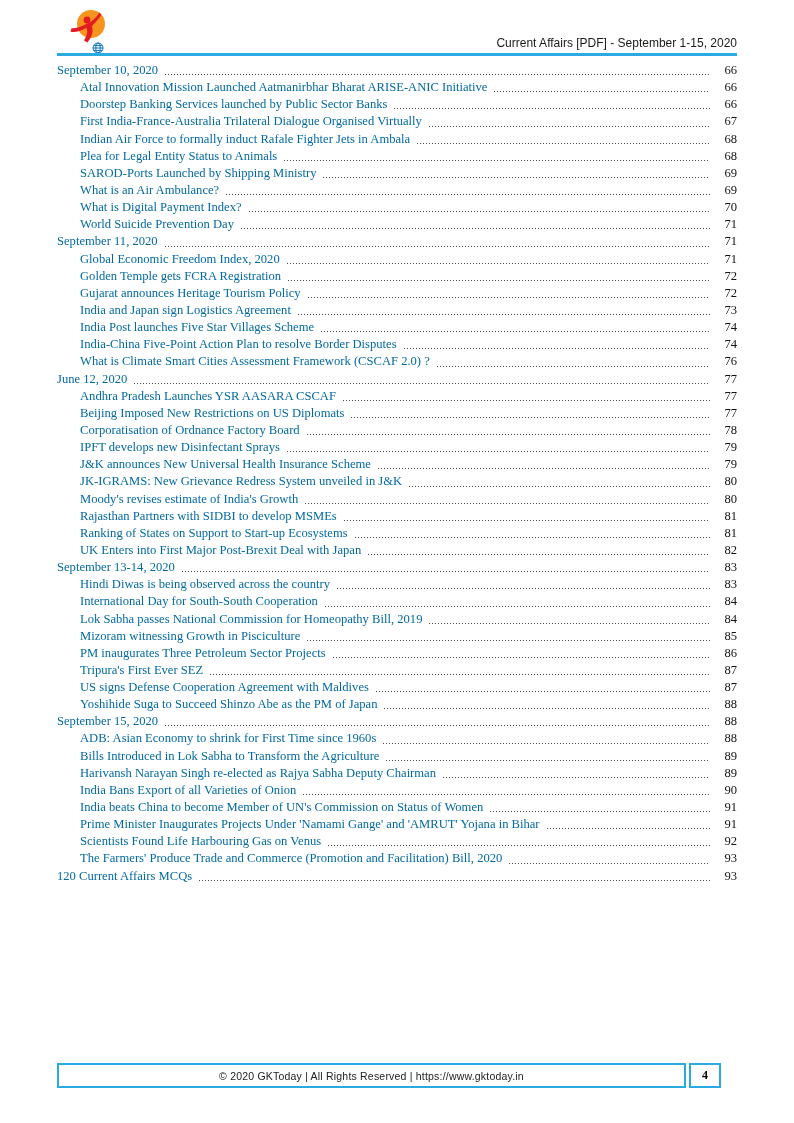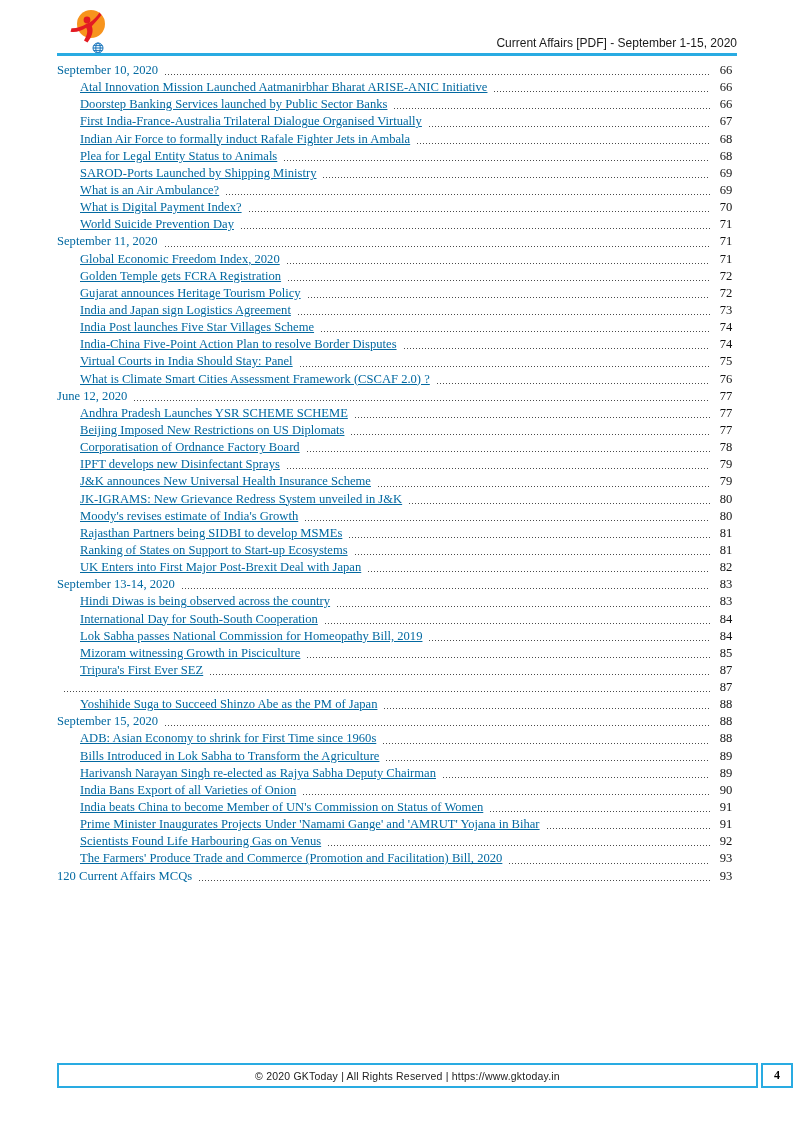--- a/index.html
+++ b/index.html
@@ -28,31 +28,31 @@
   }
   
   .toc{
     position:absolute;left:57px;top:62px;width:680px;
   }
   .toc-row{
     display:flex;align-items:baseline;
     height:17.15px;line-height:17.15px;
     font-size:12.6px;white-space:nowrap;
   }
-  .toc-row.item .toc-label{padding-left:23px;text-decoration:underline;}
+  .toc-row.item .toc-label{padding-left:23px;}
   .toc-label{flex:0 0 auto;color:#0369a1;}
   .leader{
     flex:1 1 auto;height:1px;align-self:flex-end;
     margin:0 5px 4px 7px;
     background-image:repeating-linear-gradient(to right,#4a4a4a 0 1px,transparent 1px 3px);
   }
-  .toc-page{flex:0 0 auto;min-width:22px;text-align:center;color:#121212;}
+  .toc-page{flex:0 0 auto;min-width:22px;text-align:right;color:#121212;}
   
   .footer{
-    position:absolute;left:57px;top:1063px;width:736px;height:25px;
+    position:absolute;left:57px;top:1063px;width:664px;height:25px;
     display:flex;
     font-family:"Liberation Sans","DejaVu Sans",sans-serif;
   }
   .footer-main{
     flex:1 1 auto;height:100%;box-sizing:border-box;
     border:2px solid #29ABE2;
     display:flex;align-items:center;justify-content:center;
     font-size:10.5px;color:#222;letter-spacing:.2px;
   }
   .footer-pagebox{
@@ -169,36 +169,31 @@
         <span class="toc-label">India Post launches Five Star Villages Scheme</span>
         <span class="leader"></span>
         <span class="toc-page">74</span>
       </div>
       <div class="toc-row item">
         <span class="toc-label">India-China Five-Point Action Plan to resolve Border Disputes</span>
         <span class="leader"></span>
         <span class="toc-page">74</span>
       </div>
       <div class="toc-row item">
-        <span class="toc-label">Virtual Courts in India Should Stay: Panel</span>
-        <span class="leader"></span>
-        <span class="toc-page">75</span>
-      </div>
-      <div class="toc-row item">
         <span class="toc-label">What is Climate Smart Cities Assessment Framework (CSCAF 2.0) ?</span>
         <span class="leader"></span>
         <span class="toc-page">76</span>
       </div>
       <div class="toc-row section">
         <span class="toc-label">June 12, 2020</span>
         <span class="leader"></span>
         <span class="toc-page">77</span>
       </div>
       <div class="toc-row item">
-        <span class="toc-label">Andhra Pradesh Launches YSR SCHEME SCHEME</span>
+        <span class="toc-label">Andhra Pradesh Launches YSR AASARA CSCAF</span>
         <span class="leader"></span>
         <span class="toc-page">77</span>
       </div>
       <div class="toc-row item">
         <span class="toc-label">Beijing Imposed New Restrictions on US Diplomats</span>
         <span class="leader"></span>
         <span class="toc-page">77</span>
       </div>
       <div class="toc-row item">
         <span class="toc-label">Corporatisation of Ordnance Factory Board</span>
@@ -219,21 +214,21 @@
         <span class="toc-label">JK-IGRAMS: New Grievance Redress System unveiled in J&amp;K</span>
         <span class="leader"></span>
         <span class="toc-page">80</span>
       </div>
       <div class="toc-row item">
         <span class="toc-label">Moody's revises estimate of India's Growth</span>
         <span class="leader"></span>
         <span class="toc-page">80</span>
       </div>
       <div class="toc-row item">
-        <span class="toc-label">Rajasthan Partners being SIDBI to develop MSMEs</span>
+        <span class="toc-label">Rajasthan Partners with SIDBI to develop MSMEs</span>
         <span class="leader"></span>
         <span class="toc-page">81</span>
       </div>
       <div class="toc-row item">
         <span class="toc-label">Ranking of States on Support to Start-up Ecosystems</span>
         <span class="leader"></span>
         <span class="toc-page">81</span>
       </div>
       <div class="toc-row item">
         <span class="toc-label">UK Enters into First Major Post-Brexit Deal with Japan</span>
@@ -259,25 +254,31 @@
         <span class="toc-label">Lok Sabha passes National Commission for Homeopathy Bill, 2019</span>
         <span class="leader"></span>
         <span class="toc-page">84</span>
       </div>
       <div class="toc-row item">
         <span class="toc-label">Mizoram witnessing Growth in Pisciculture</span>
         <span class="leader"></span>
         <span class="toc-page">85</span>
       </div>
       <div class="toc-row item">
+        <span class="toc-label">PM inaugurates Three Petroleum Sector Projects</span>
+        <span class="leader"></span>
+        <span class="toc-page">86</span>
+      </div>
+      <div class="toc-row item">
         <span class="toc-label">Tripura's First Ever SEZ</span>
         <span class="leader"></span>
         <span class="toc-page">87</span>
       </div>
       <div class="toc-row item">
+        <span class="toc-label">US signs Defense Cooperation Agreement with Maldives</span>
         <span class="leader"></span>
         <span class="toc-page">87</span>
       </div>
       <div class="toc-row item">
         <span class="toc-label">Yoshihide Suga to Succeed Shinzo Abe as the PM of Japan</span>
         <span class="leader"></span>
         <span class="toc-page">88</span>
       </div>
       <div class="toc-row section">
         <span class="toc-label">September 15, 2020</span>

